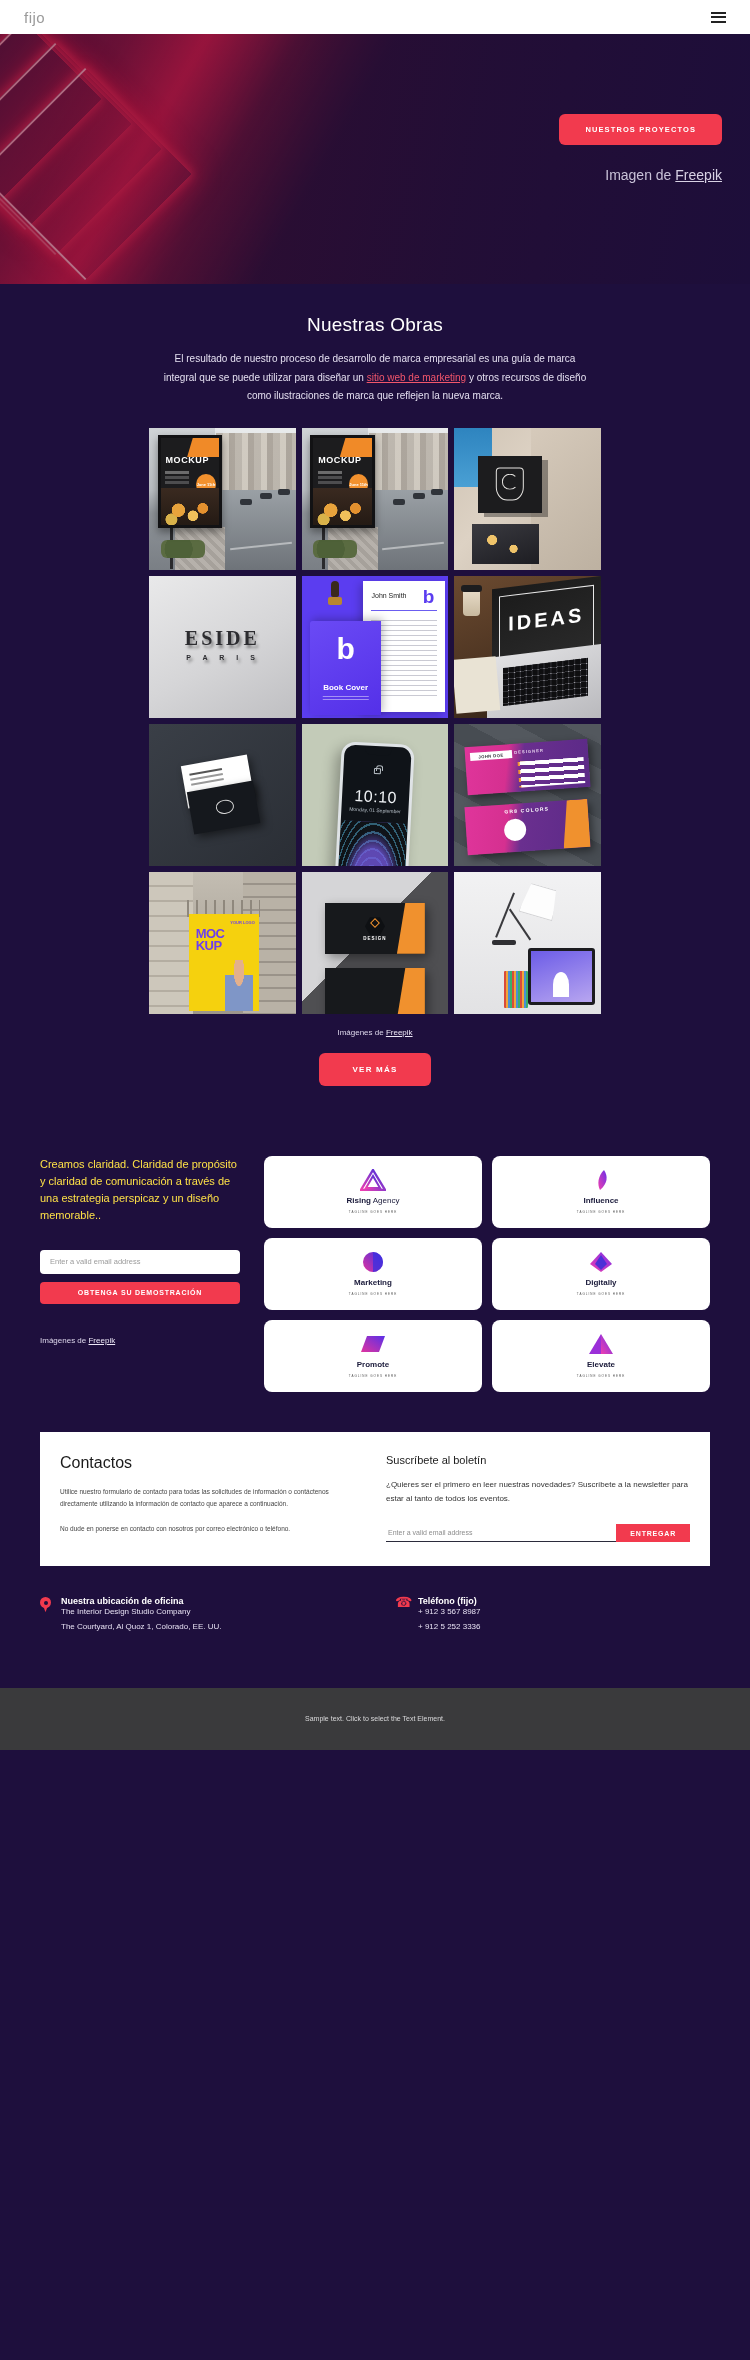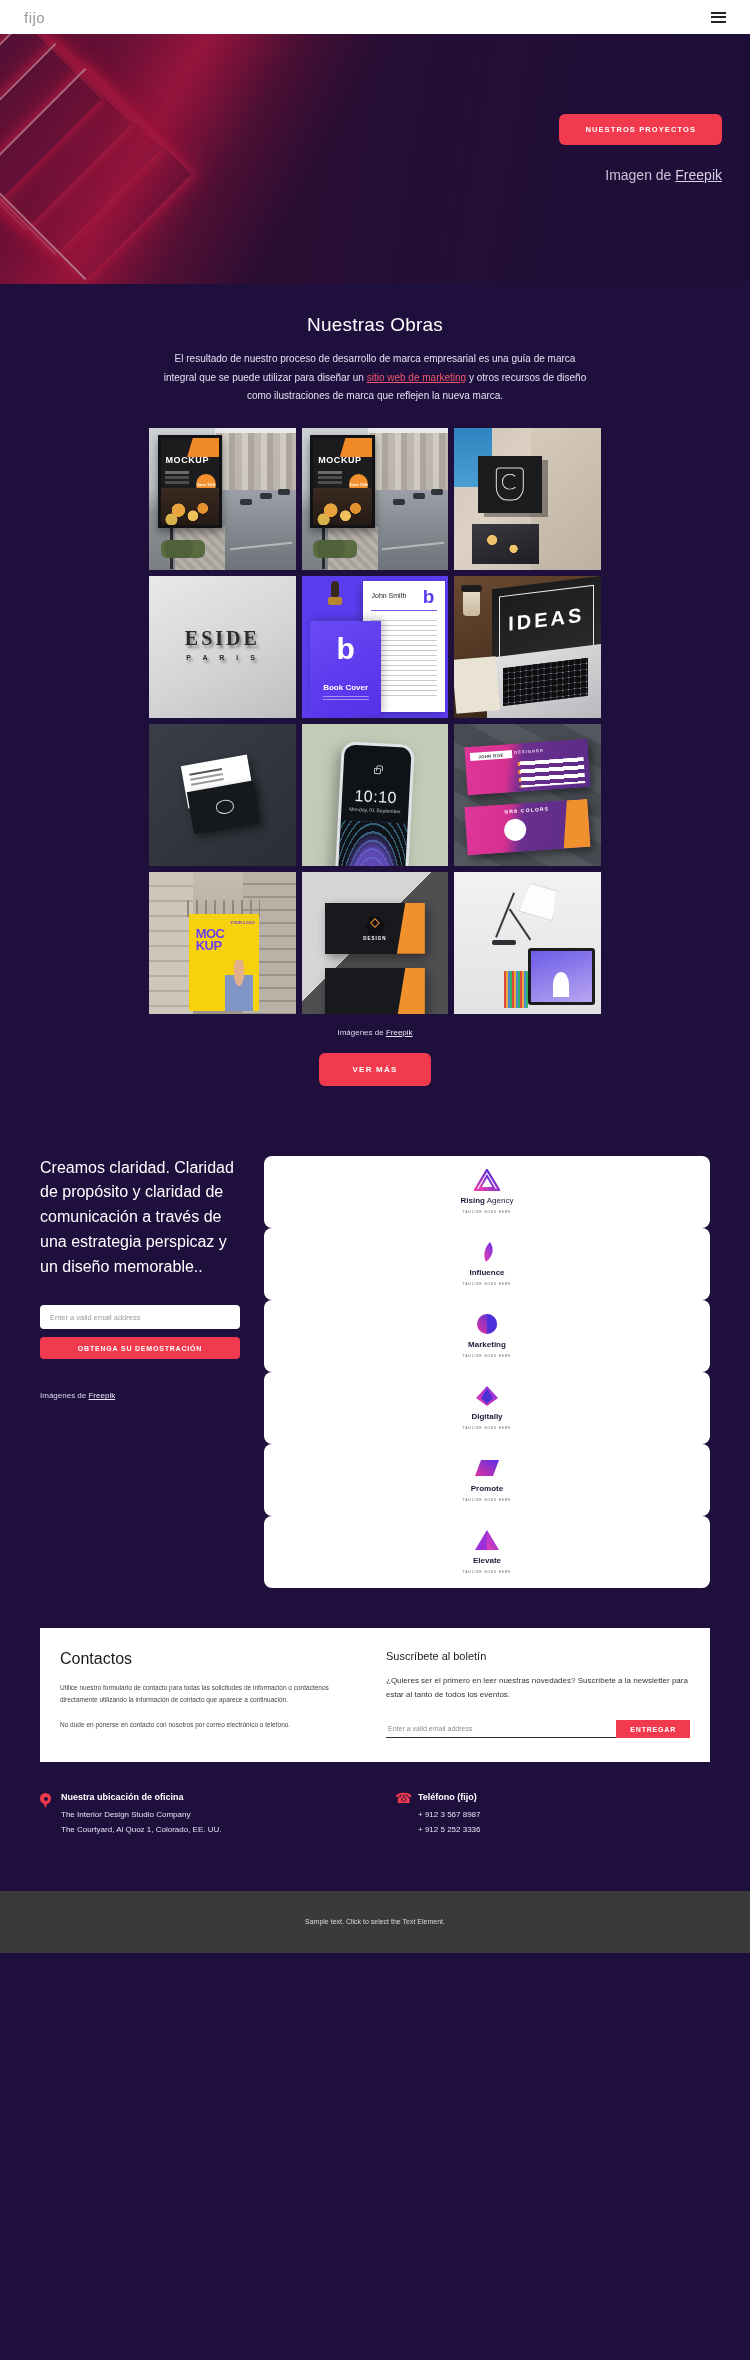--- a/index.html
+++ b/index.html
@@ -406,38 +406,38 @@
     background:#f23a4e; color:#fff; border:none; border-radius:6px;
     font-size:8px; font-weight:700; letter-spacing:1.2px; padding:12px 34px; cursor:pointer;
   }
 
   
   .claridad{
     display:flex; gap:24px; padding:0 40px 0 40px; align-items:flex-start;
   }
   .cl-left{ width:200px; padding-top:18px; }
   .cl-head{
-    font-size:16px; line-height:1.55; color:#ffffff; font-weight:400;
+    font-size:11px; line-height:1.55; color:#fde047; font-weight:400;
   }
   .email-input{
     margin-top:26px; width:100%; height:24px; border-radius:4px; border:none;
     padding:0 10px; font-size:7.5px; color:#333; background:#fff;
     font-family:"Liberation Sans", sans-serif;
   }
   .email-input::placeholder{ color:#9b9b9b; }
   .btn-demo{
     margin-top:8px; width:100%; height:22px; border:none; border-radius:4px;
     background:#f23a4e; color:#fff; font-size:7px; font-weight:700; letter-spacing:.8px;
     cursor:pointer; font-family:"Liberation Sans", sans-serif;
   }
   .cl-credit{ margin-top:32px; font-size:8px; color:#ded8ec; }
   .cl-credit a{ color:#ece7f6; text-decoration:underline; }
 
   .logo-grid{
-    flex:1; display:grid; grid-template-columns:repeat(1,1fr); padding-top:18px;
+    flex:1; display:grid; grid-template-columns:repeat(2,1fr); gap:10px; padding-top:18px;
   }
   .logo-card{
     background:#fff; border-radius:8px; height:72px;
     display:flex; flex-direction:column; align-items:center; justify-content:center;
     gap:5px;
   }
   .lm-name{ font-size:8px; color:#1a1a3a; font-weight:700; }
   .lm-name .thin{ font-weight:400; }
   .lm-tag{ font-size:3px; color:#555; letter-spacing:1px; }
   .mk-wrap{ position:relative; width:26px; height:22px; }
@@ -479,21 +479,21 @@
     content:""; position:absolute; left:3px; top:8px; width:5px; height:7px;
     background:#f23a4e; clip-path:polygon(0 0,100% 0,50% 100%);
   }
   .pin i{ position:absolute; left:3.5px; top:3.5px; width:4px; height:4px;
     background:#1e0f3d; border-radius:50%; z-index:2; }
   .phone-ic{ width:13px; height:14px; position:relative; flex:none; margin-top:1px; }
   .phone-ic::before{
     content:"\260E"; position:absolute; left:0; top:-3px; color:#f23a4e; font-size:14px;
   }
   .info-title{ font-size:9px; font-weight:700; color:#fff; }
-  .info-line{ font-size:8px; color:#e6e0f2; margin-top:7px; line-height:1.6; }
+  .info-line{ font-size:8px; color:#e6e0f2; line-height:1.6; }
 
   
   .footer{
     margin-top:54px; background:#3a3a3c; height:62px;
     display:flex; align-items:center; justify-content:center;
   }
   .footer-text{ font-size:7px; color:#d9d9db; }
 </style>
 </head>
 <body>

